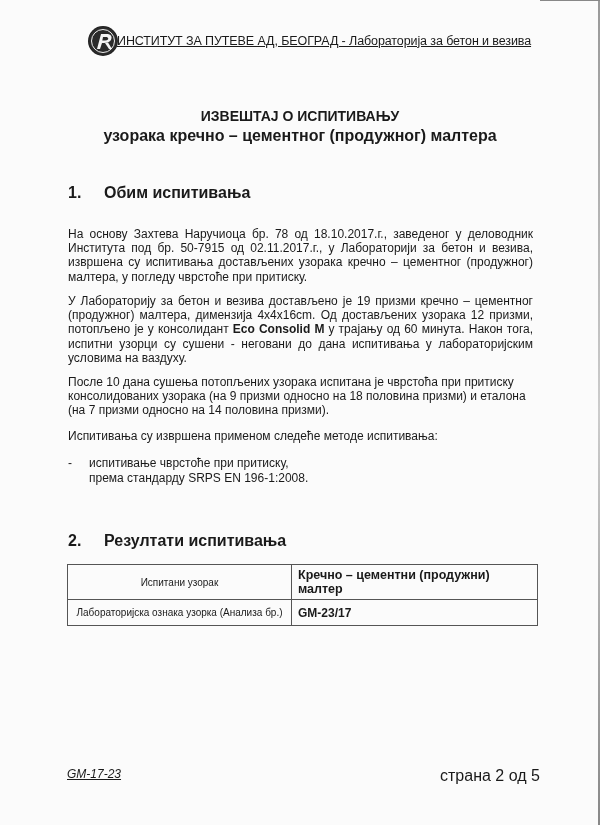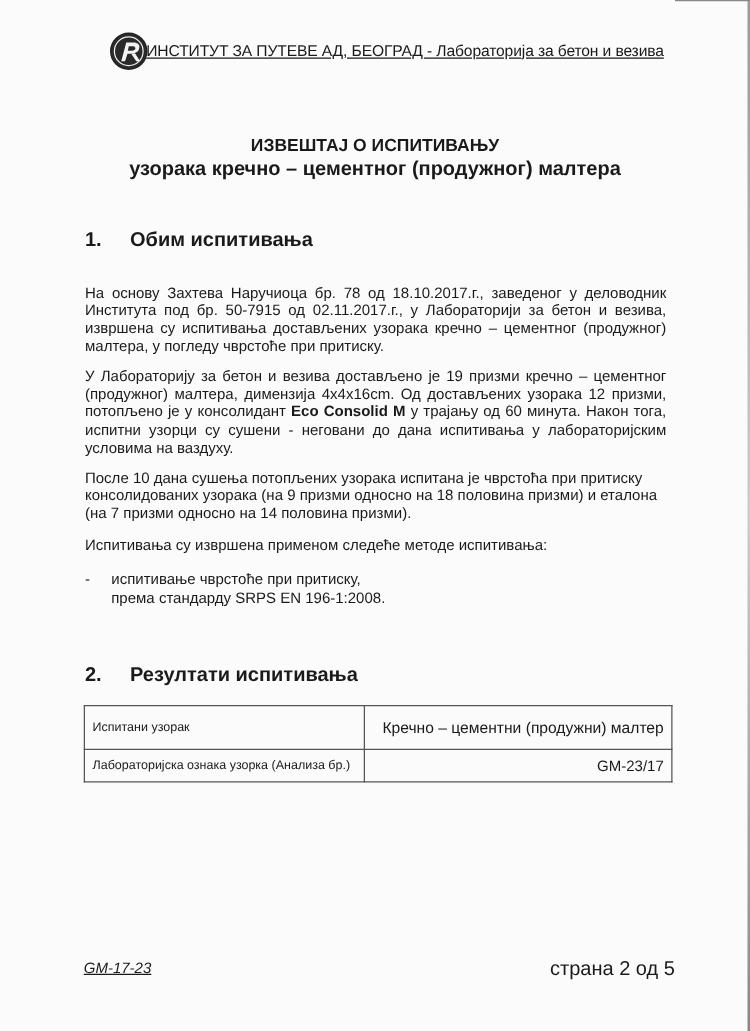--- a/index.html
+++ b/index.html
@@ -16,23 +16,23 @@
   .subtitle { position:absolute; left:0; width:600px; text-align:center; top:127px; font-weight:bold; font-size:16px; }
   .sec-h { position:absolute; left:68px; font-weight:bold; font-size:16px; }
   .sec-h .num { display:inline-block; width:36px; }
   .para { position:absolute; left:68px; width:465px; font-size:12px; line-height:14.2px; text-align:justify; }
   .para.left { text-align:left; }
   .para b { font-weight:bold; }
   .bullet { position:absolute; left:68px; font-size:12px; line-height:14.5px; }
   .bullet .dash { position:absolute; left:0; top:0; }
   .bullet .txt { margin-left:21px; }
   table.results { position:absolute; left:67px; top:564px; width:471px; border-collapse:collapse; }
-  table.results td { border:1px solid #555; font-size:10px; padding:0 6px; }
+  table.results td { border:1px solid #555; font-size:10px; padding:0 6px;text-align:center; }
   table.results td.lbl { width:211px; }
-  table.results td.val { text-align:right; font-weight:normal; font-size:12.5px; }
+  table.results td.val { text-align:left; font-weight:bold; font-size:12.5px; }
   table.results tr.r1 td { height:34px; }
   table.results tr.r2 td { height:25px; }
   table.results tr.r2 td.val { font-size:12px; }
   .footer-left { position:absolute; left:67px; top:767px; font-size:12px; font-style:italic; text-decoration:underline; }
   .footer-right { position:absolute; left:440px; top:767px; font-size:16px; }
 </style>
 </head>
 <body>
 
 <div class="page">

